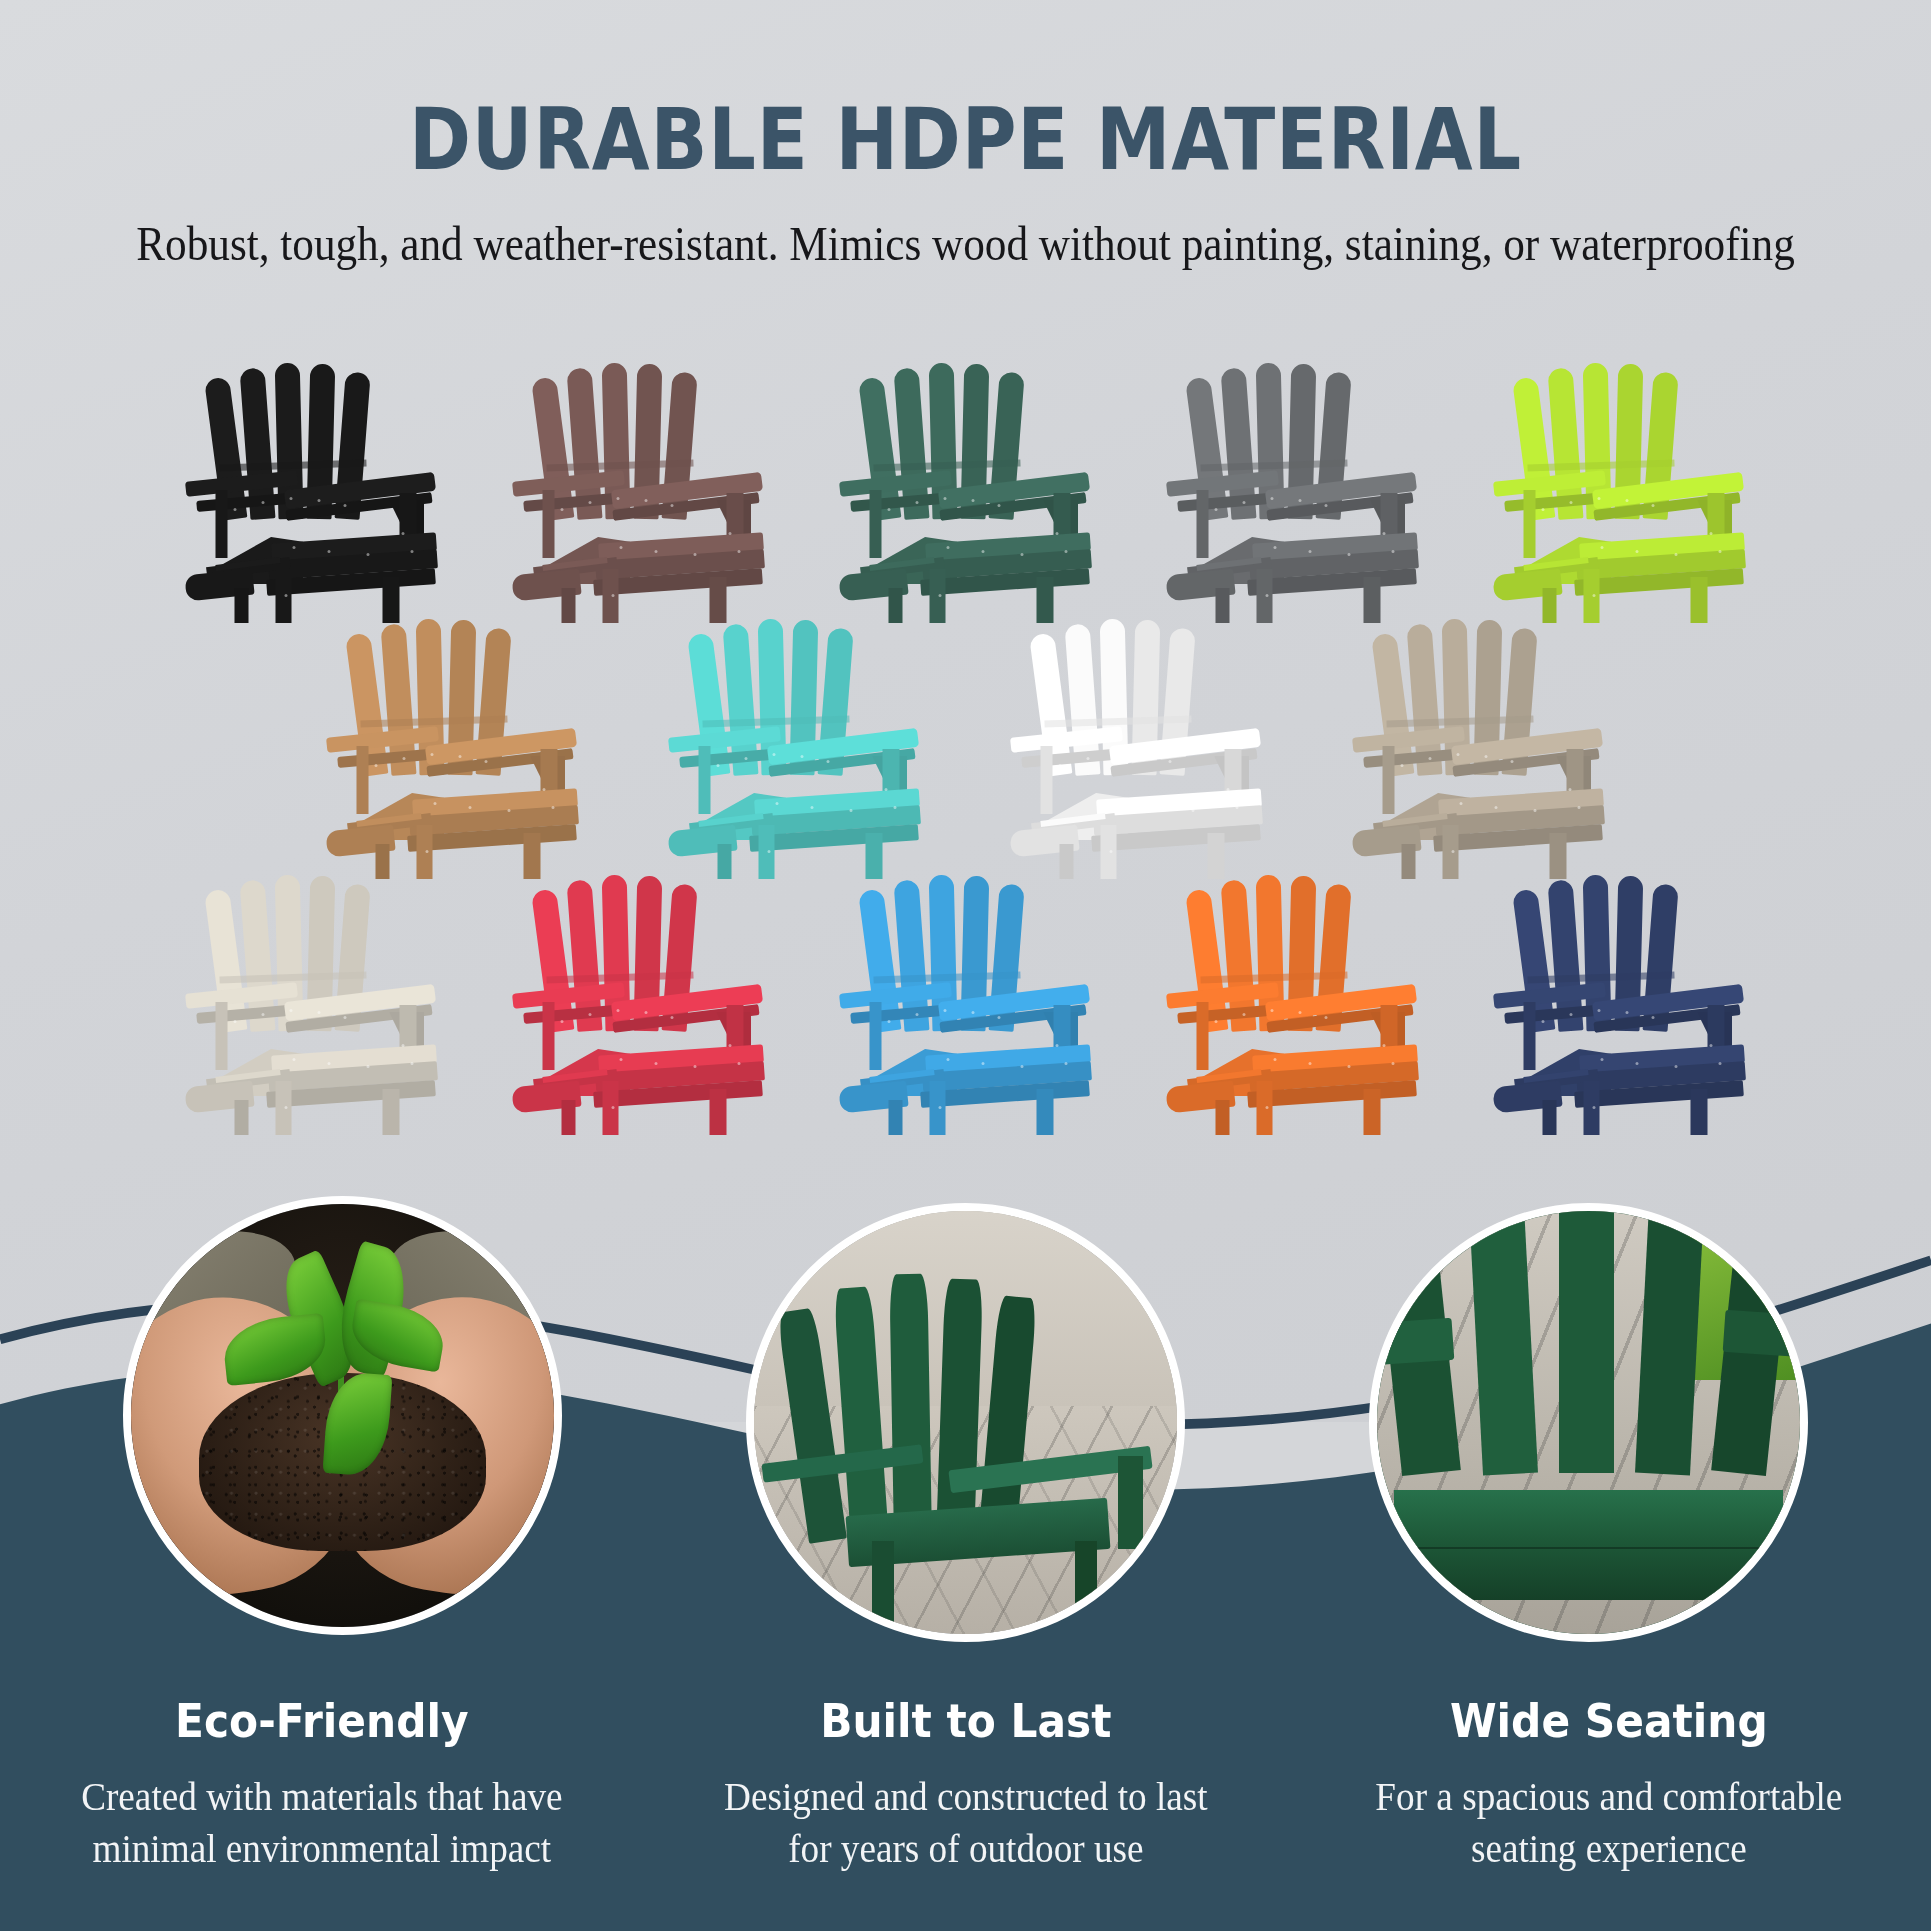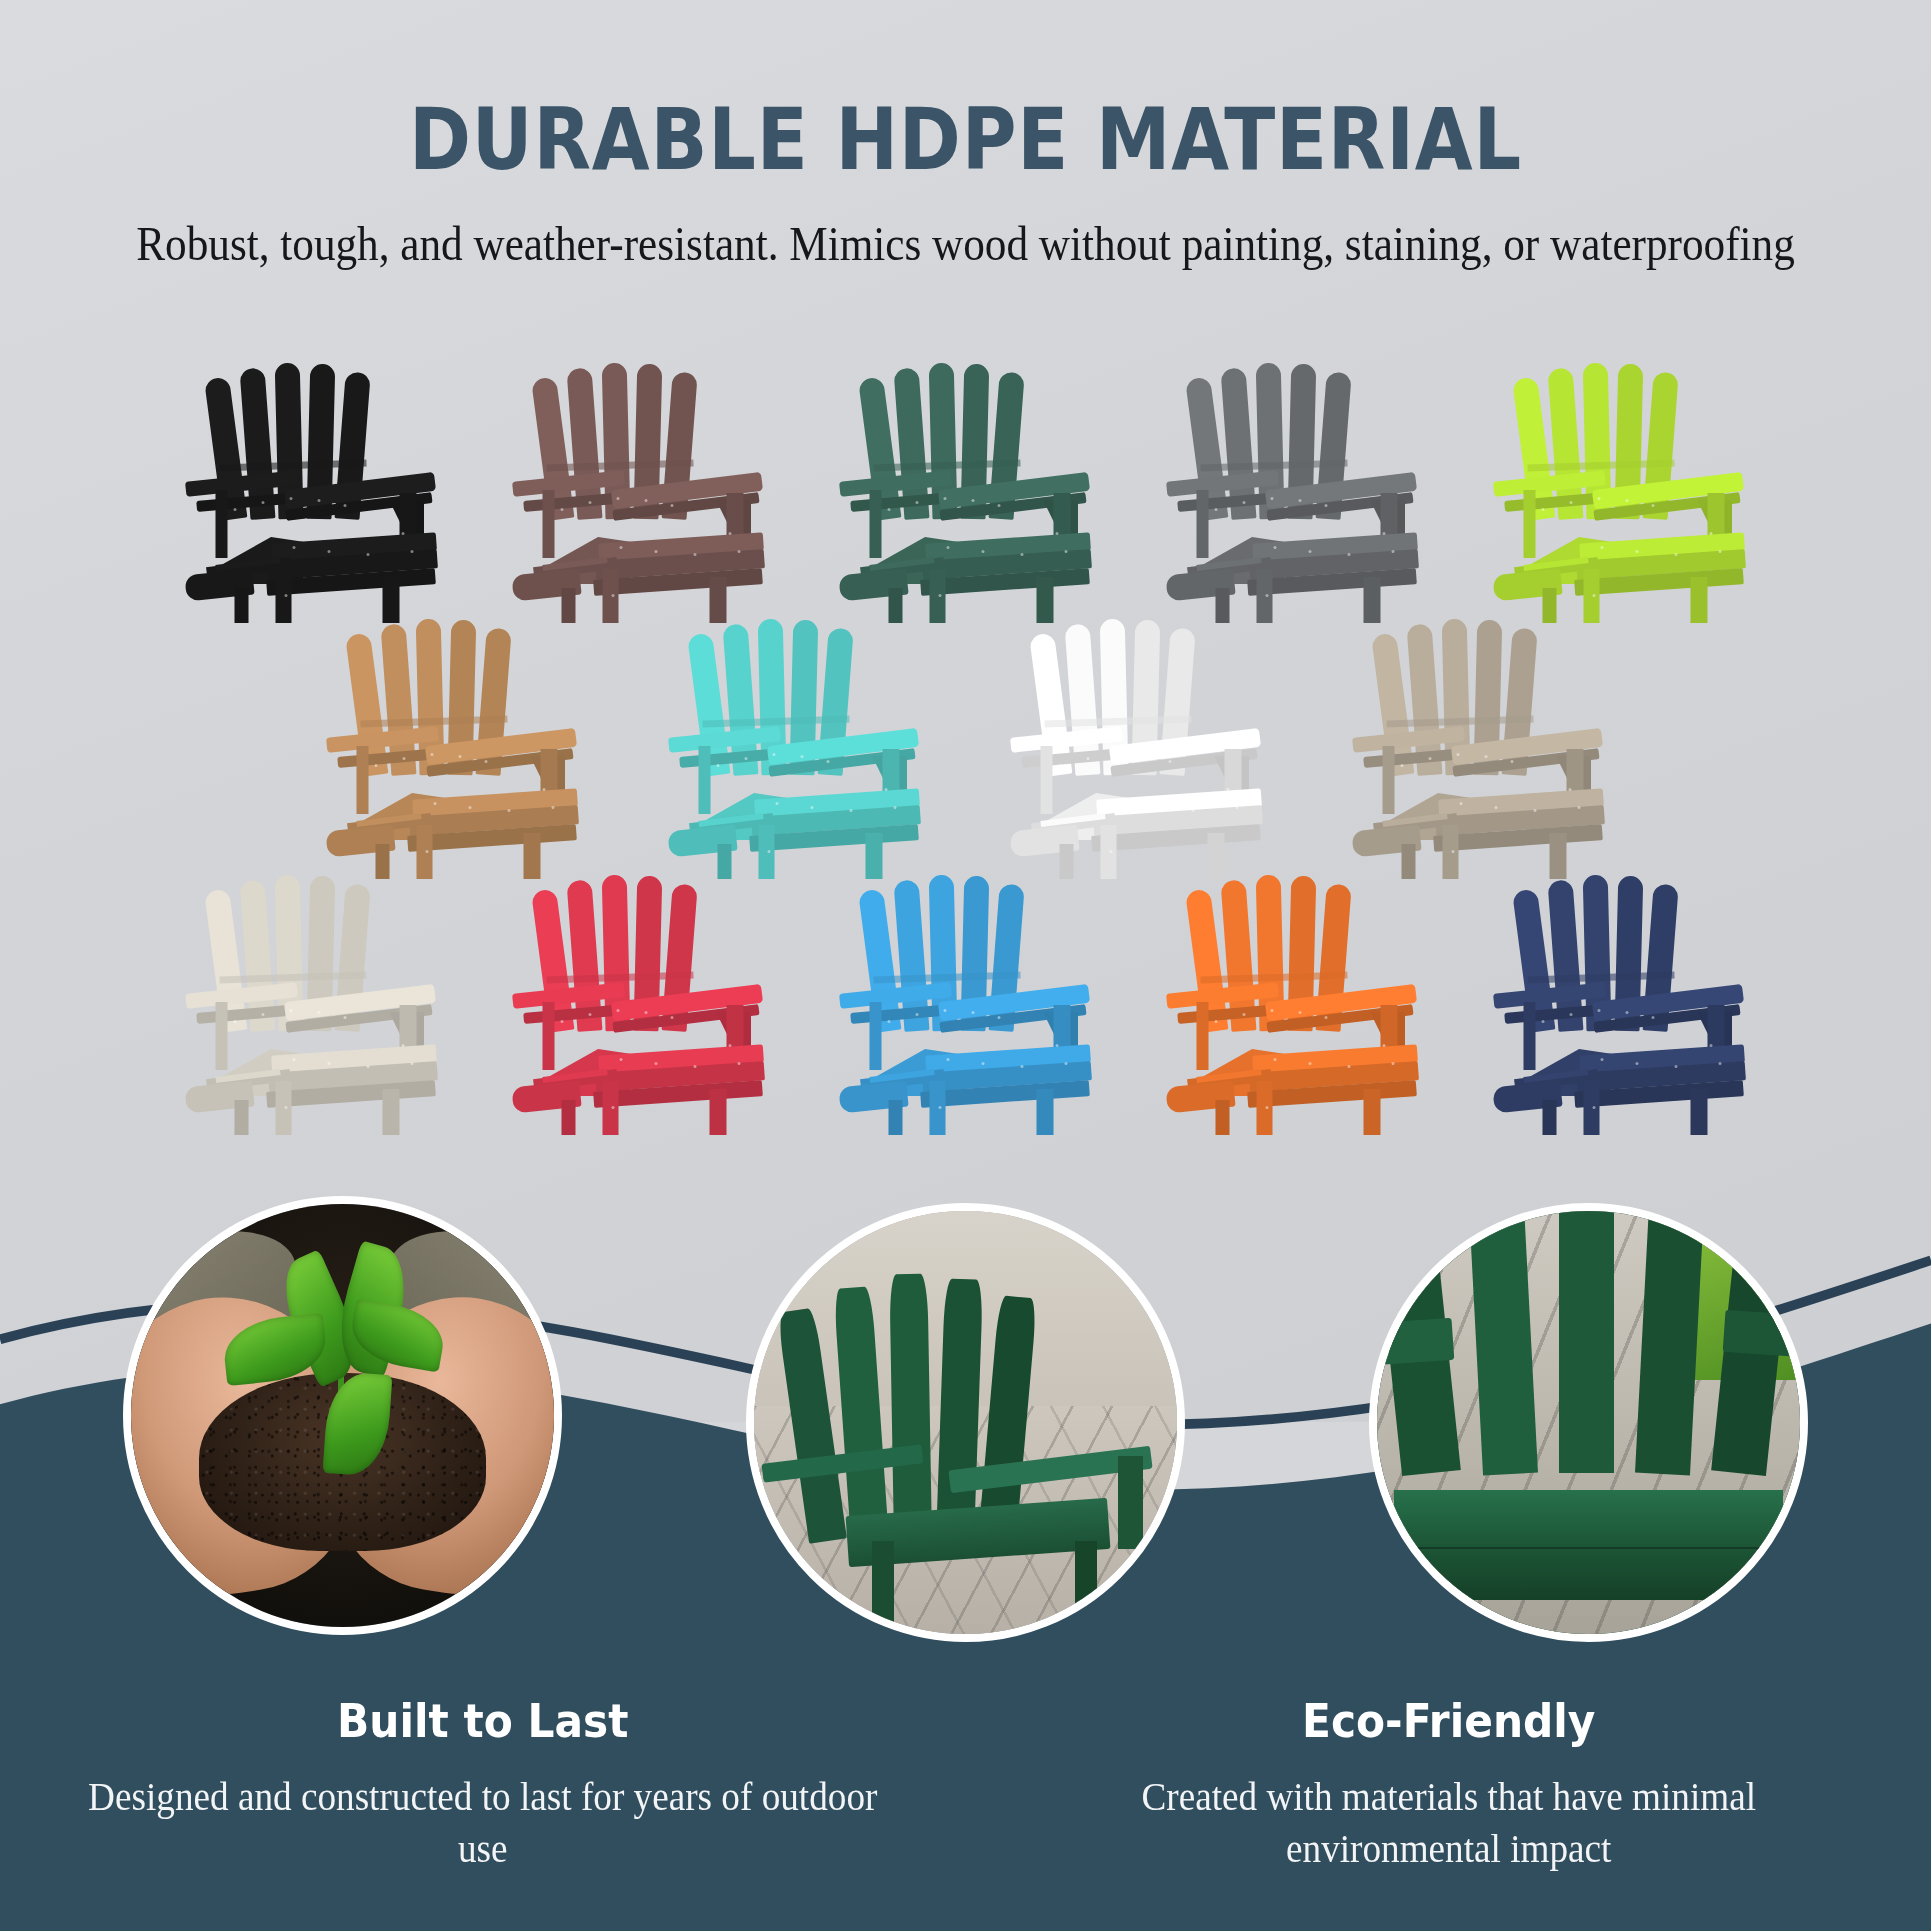--- a/index.html
+++ b/index.html
@@ -828,21 +828,25 @@
       <div class="armL3"></div>
       <div class="armR3"></div>
       <div class="seatslab"></div>
       <div class="seatline"></div>
     </div>
   </div>
 </div>
 
 <div id="captions">
   <div class="cap">
+    <div class="cap-title">Eco-Friendly</div>
+    <div class="cap-text">Created with materials that have minimal environmental impact</div>
+  </div>
+  <div class="cap">
     <div class="cap-title">Built to Last</div>
     <div class="cap-text">Designed and constructed to last for years of outdoor use</div>
   </div>
   <div class="cap">
-    <div class="cap-title">Eco-Friendly</div>
-    <div class="cap-text">Created with materials that have minimal environmental impact</div>
+    <div class="cap-title">Wide Seating</div>
+    <div class="cap-text">For a spacious and comfortable seating experience</div>
   </div>
 </div>
 
 
 </body></html>

